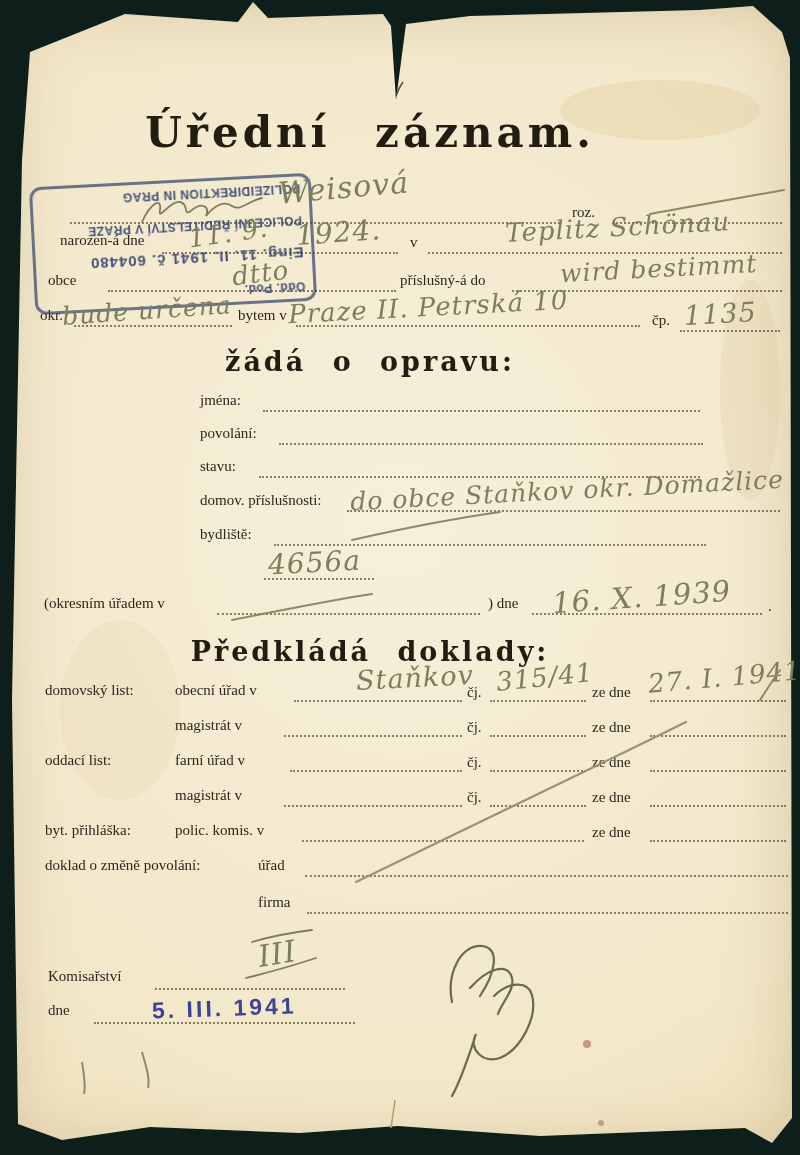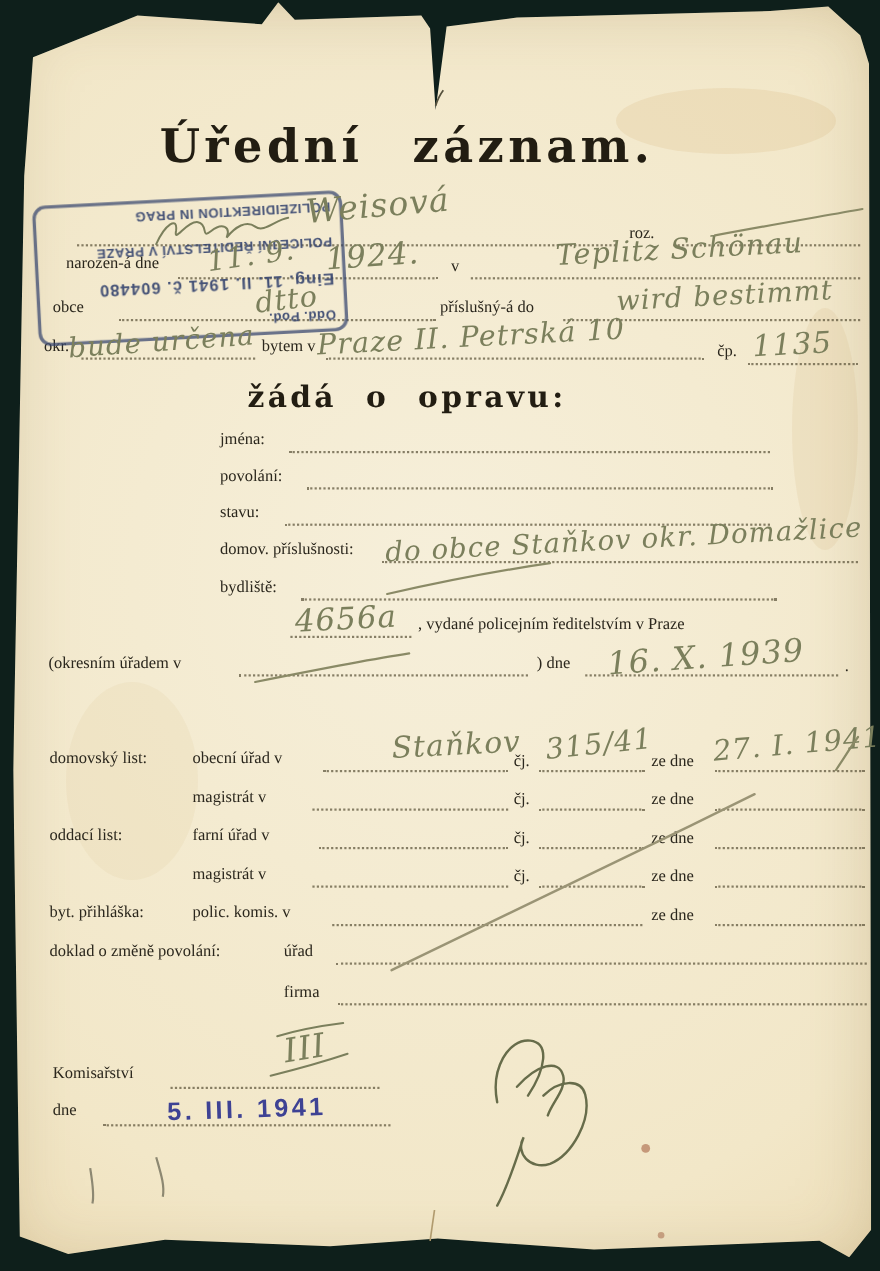--- a/index.html
+++ b/index.html
@@ -97,28 +97,28 @@
   <div class="lbl" style="left:200px;top:458px;">stavu:</div>
   <div class="dot" style="left:259px;top:476px;width:441px;"></div>
   <div class="lbl" style="left:200px;top:492px;">domov. příslušnosti:</div>
   <div class="dot" style="left:347px;top:510px;width:433px;"></div>
   <div class="hw" style="left:350px;top:476px;font-size:25px;">do obce Staňkov okr. Domažlice</div>
   <div class="lbl" style="left:200px;top:526px;">bydliště:</div>
   <div class="dot" style="left:274px;top:544px;width:432px;"></div>
 
   <div class="dot" style="left:264px;top:578px;width:110px;"></div>
   <div class="hw" style="left:268px;top:546px;font-size:28px;">4656a</div>
-  <div class="lbl" style="left:380px;top:560px;">, vydané policejním ředitelstvím v Praze</div>
   <div class="lbl" style="left:44px;top:595px;">(okresním úřadem v</div>
   <div class="dot" style="left:217px;top:613px;width:263px;"></div>
   <div class="lbl" style="left:488px;top:595px;">) dne</div>
   <div class="dot" style="left:532px;top:613px;width:230px;"></div>
   <div class="lbl" style="left:768px;top:598px;">.</div>
   <div class="hw" style="left:552px;top:580px;font-size:29px;transform:rotate(-4deg);">16. X. 1939</div>
 
+  <div class="heading h2" style="top:636px;">Předkládá doklady:</div>
 
   <div class="lbl" style="left:45px;top:682px;">domovský list:</div>
   <div class="lbl" style="left:175px;top:682px;">obecní úřad v</div>
   <div class="dot" style="left:294px;top:700px;width:168px;"></div>
   <div class="lbl" style="left:467px;top:684px;">čj.</div>
   <div class="dot" style="left:490px;top:700px;width:96px;"></div>
   <div class="lbl" style="left:592px;top:684px;">ze dne</div>
   <div class="dot" style="left:650px;top:700px;width:136px;"></div>
   <div class="hw" style="left:356px;top:662px;font-size:27px;">Staňkov</div>
   <div class="hw" style="left:496px;top:662px;font-size:26px;transform:rotate(-6deg);">315/41</div>

